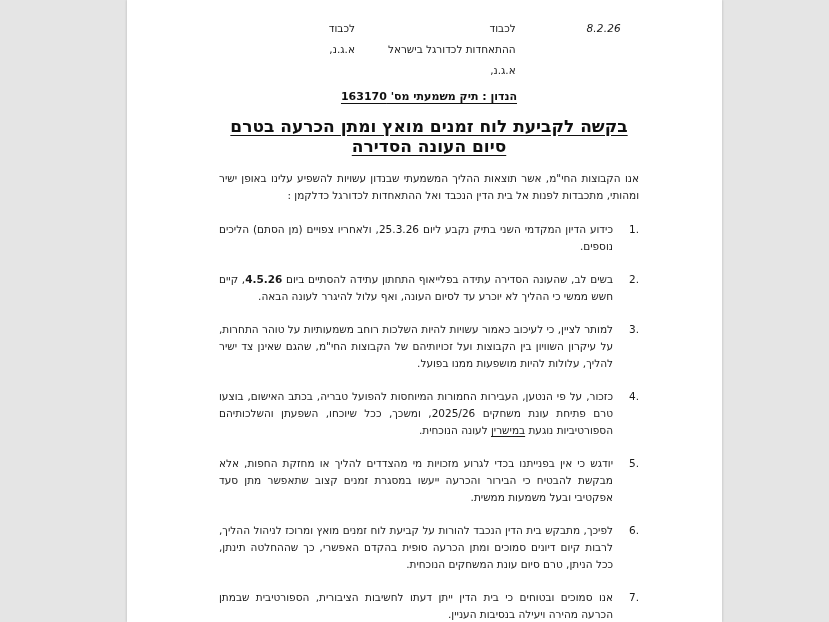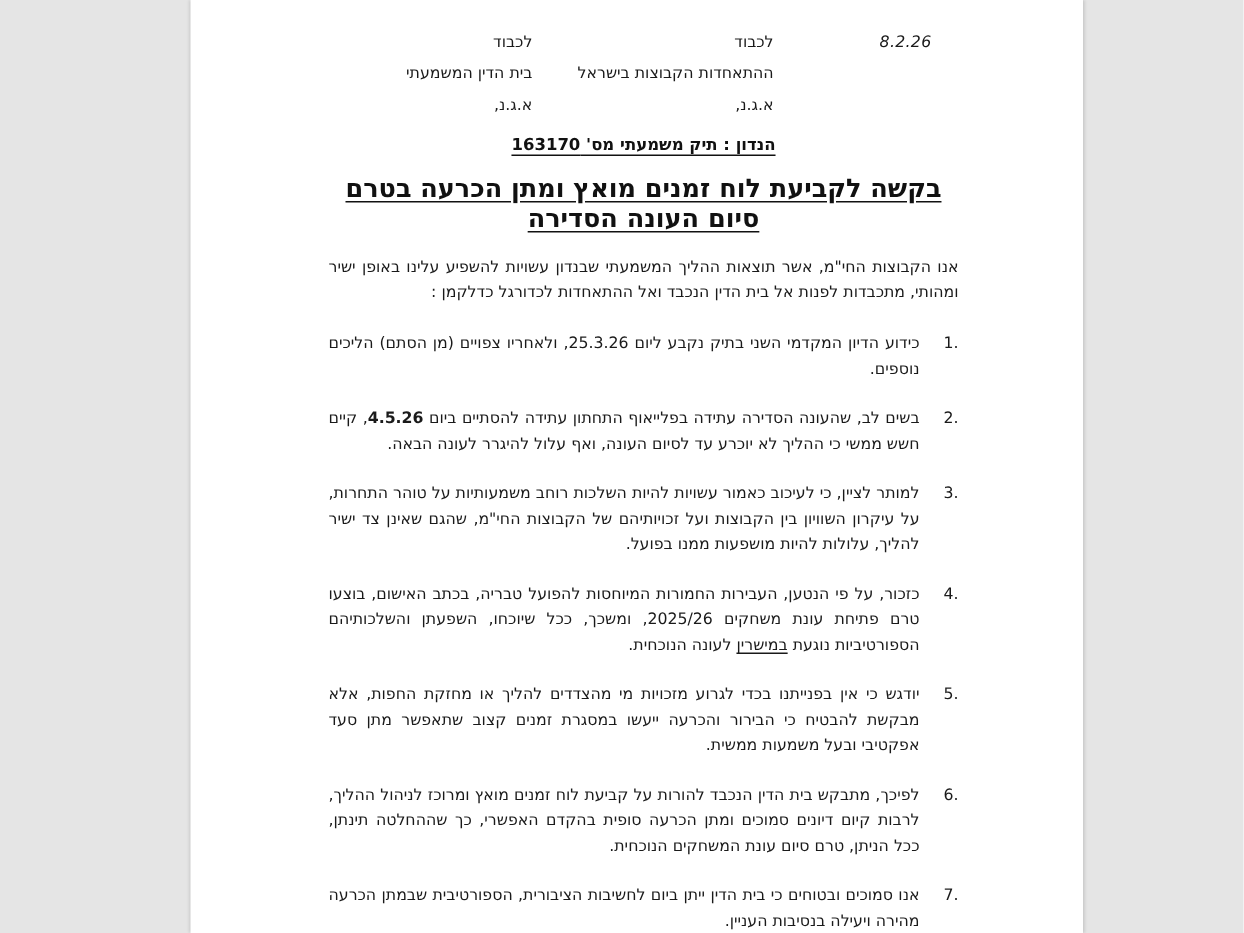--- a/index.html
+++ b/index.html
@@ -140,27 +140,26 @@
       <div class="header-row">
 
         <div class="hdr-col hdr-col-3">
           <span class="hdr-line date-line">8.2.26</span>
           <span class="hdr-line blank">&nbsp;</span>
           <span class="hdr-line blank">&nbsp;</span>
         </div>
 
         <div class="hdr-col hdr-col-2">
           <span class="hdr-line">לכבוד</span>
-          <span class="hdr-line">ההתאחדות הקבוצות בישראל</span>
+          <span class="hdr-line">ההתאחדות לכדורגל בישראל</span>
           <span class="hdr-line">א.ג.נ,</span>
         </div>
 
         <div class="hdr-col hdr-col-1">
           <span class="hdr-line">לכבוד</span>
-          <span class="hdr-line">בית הדין המשמעתי</span>
           <span class="hdr-line">א.ג.נ,</span>
         </div>
 
       </div>
 
       <div class="subject">הנדון : תיק משמעתי מס' 163170</div>
 
       <div class="doc-title">בקשה לקביעת לוח זמנים מואץ ומתן הכרעה בטרם סיום העונה הסדירה</div>
 
       <p class="intro">אנו הקבוצות החי"מ, אשר תוצאות ההליך המשמעתי שבנדון עשויות להשפיע עלינו באופן ישיר ומהותי, מתכבדות לפנות אל בית הדין הנכבד ואל ההתאחדות לכדורגל כדלקמן :</p>
@@ -185,19 +184,19 @@
           <li>
             <span class="clause-num">5.</span>
             <span class="clause-text"><span>יודגש כי אין בפנייתנו בכדי לגרוע מזכויות מי מהצדדים להליך או מחזקת החפות, אלא מבקשת להבטיח כי הבירור והכרעה ייעשו במסגרת זמנים קצוב שתאפשר מתן סעד אפקטיבי ובעל משמעות ממשית.</span></span>
           </li>
           <li>
             <span class="clause-num">6.</span>
             <span class="clause-text"><span>לפיכך, מתבקש בית הדין הנכבד להורות על קביעת לוח זמנים מואץ ומרוכז לניהול ההליך, לרבות קיום דיונים סמוכים ומתן הכרעה סופית בהקדם האפשרי, כך שההחלטה תינתן, ככל הניתן, טרם סיום עונת המשחקים הנוכחית.</span></span>
           </li>
           <li>
             <span class="clause-num">7.</span>
-            <span class="clause-text"><span>אנו סמוכים ובטוחים כי בית הדין ייתן ביום לחשיבות הציבורית, הספורטיבית שבמתן הכרעה מהירה ויעילה בנסיבות העניין.</span></span>
+            <span class="clause-text"><span>אנו סמוכים ובטוחים כי בית הדין ייתן דעתו לחשיבות הציבורית, הספורטיבית שבמתן הכרעה מהירה ויעילה בנסיבות העניין.</span></span>
           </li>
         </ol>
 
     </div>
   </div>
 </div>
 
 </body></html>

